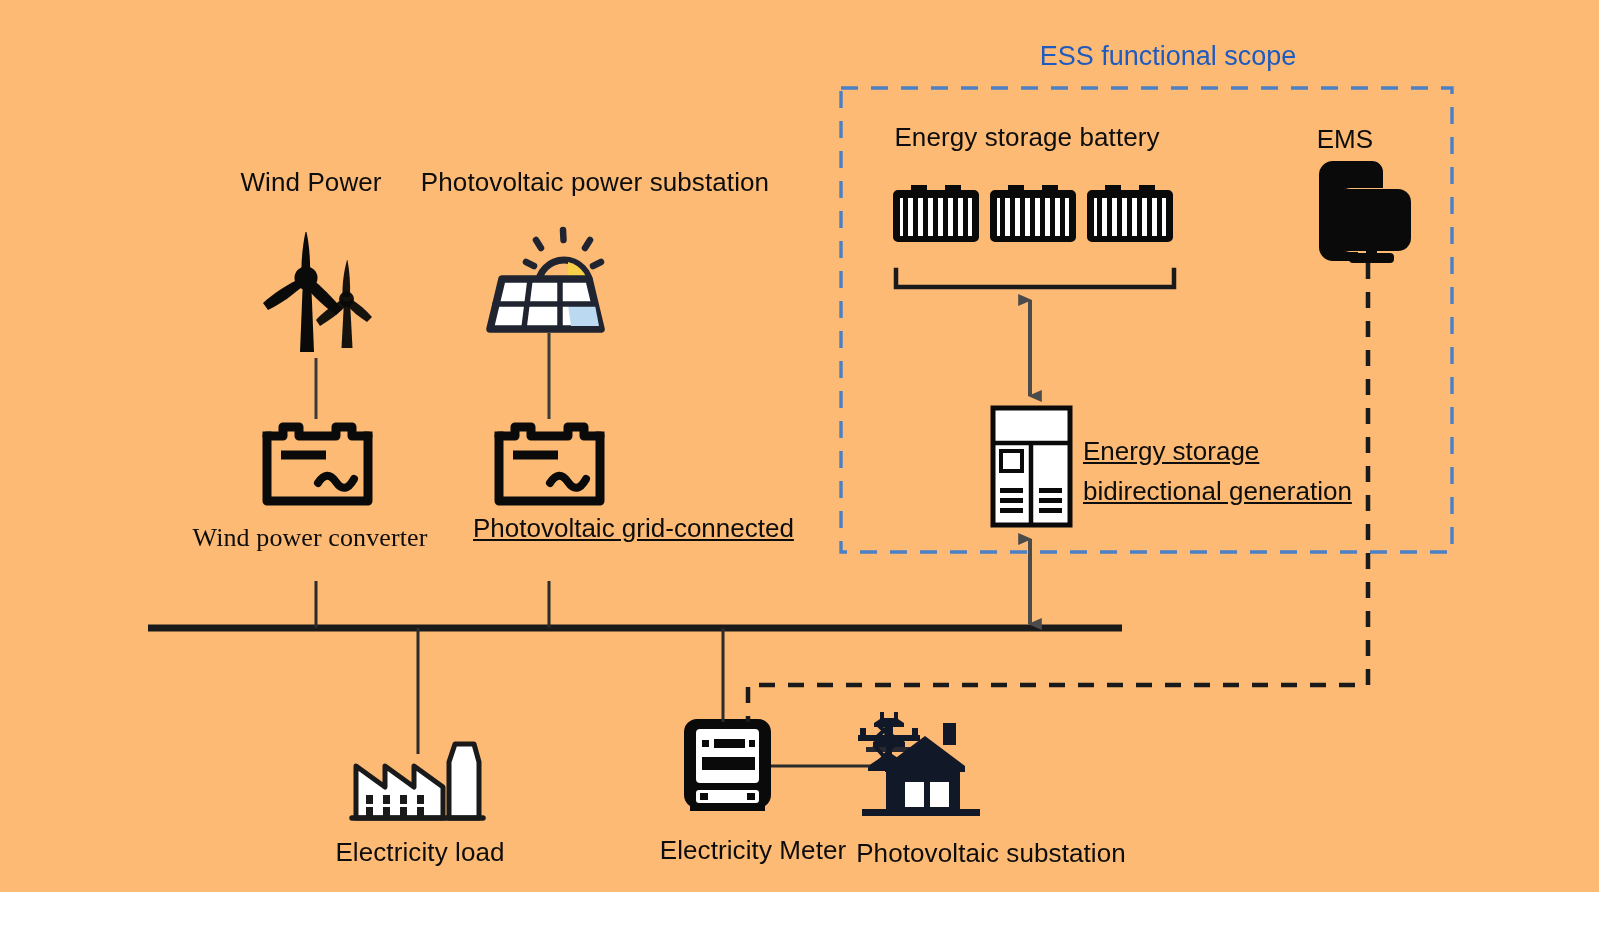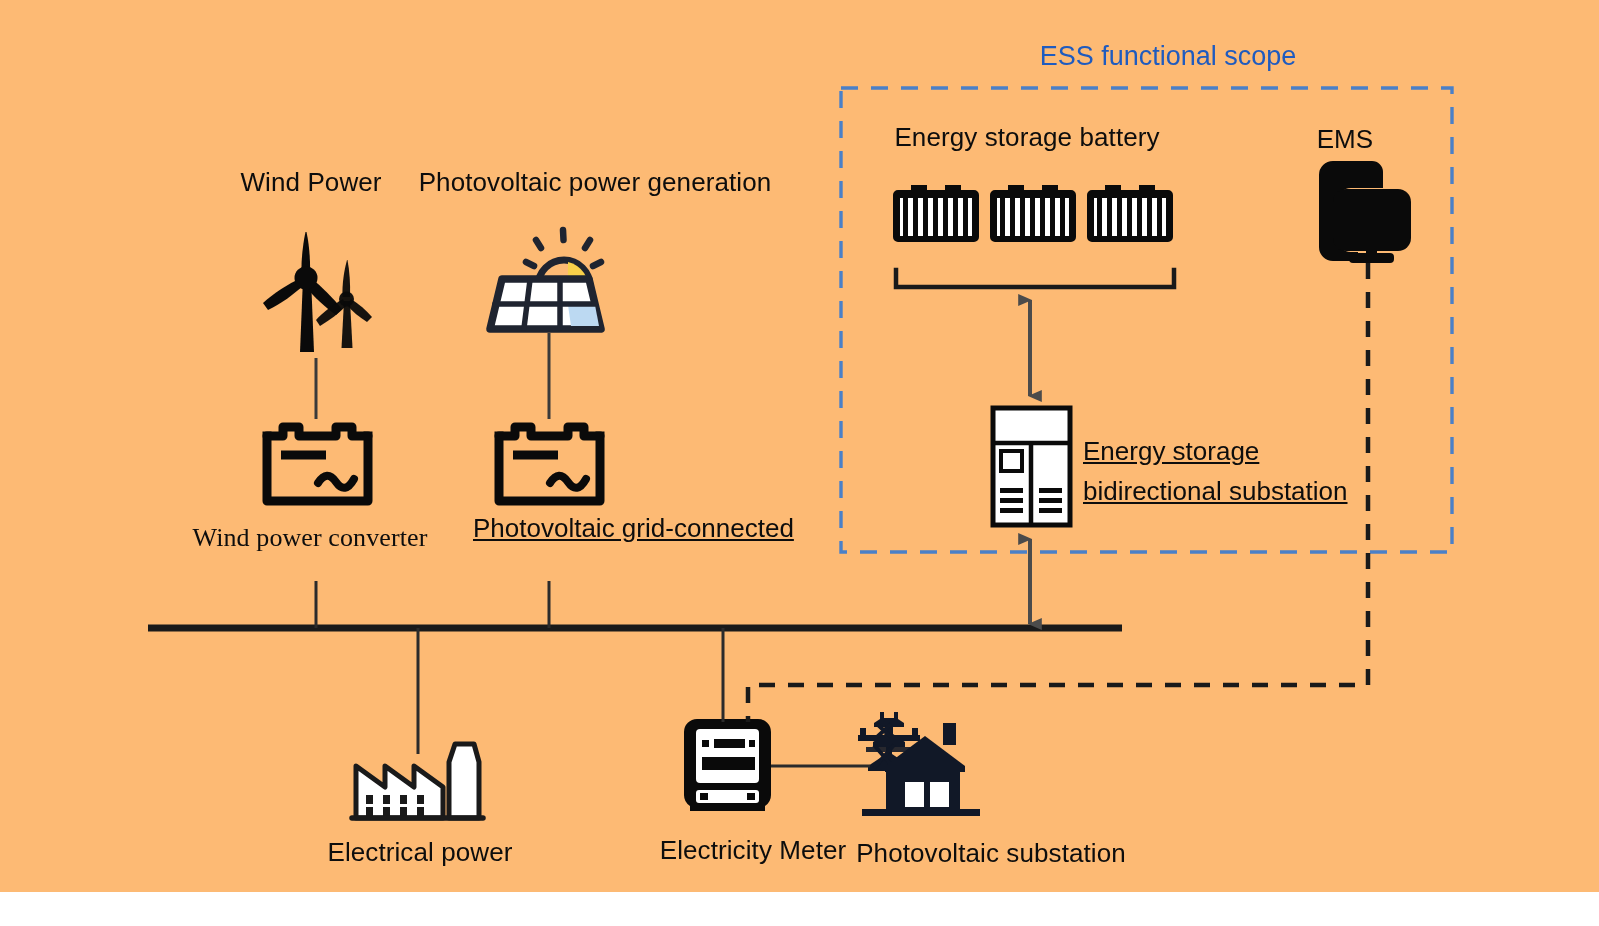--- a/index.html
+++ b/index.html
@@ -272,36 +272,36 @@
     <line x1="1030" y1="539" x2="1030" y2="624" stroke="#4b4b4b" stroke-width="4" marker-start="url(#arrUp)" marker-end="url(#arrDown)"></line>
 
     <path d="M1368 263 L1368 685 L748 685 L748 722" fill="none" stroke="#1a1a1a" stroke-width="4.5" stroke-dasharray="16 13"></path>
 
   </svg>
 
   <div class="scope-title" style="left:1168px; top:41px;">ESS functional scope</div>
 
   <div class="lbl lbl-c" style="left:311px; top:166px; font-size:26px;">Wind Power</div>
 
-  <div class="lbl lbl-c" style="left:595px; top:166px; font-size:26px;">Photovoltaic power generation</div>
+  <div class="lbl lbl-c" style="left:595px; top:166px; font-size:26px;">Photovoltaic power substation</div>
 
   <div class="lbl lbl-c" style="left:310px; top:521px; font-size:26px;font-family:Liberation Serif, serif;">Wind power converter</div>
 
   <div class="two-line" style="left:473px; top:508px;">
     <div>Photovoltaic grid-connected</div>
   </div>
 
   <div class="lbl lbl-c" style="left:1027px; top:121px; font-size:26px;">Energy storage battery</div>
 
   <div class="lbl lbl-c" style="left:1345px; top:123px; font-size:26px;">EMS</div>
 
   <div class="two-line" style="left:1083px; top:431px;">
     <div>Energy storage</div>
-    <div>bidirectional substation</div>
+    <div>bidirectional generation</div>
   </div>
 
-  <div class="lbl lbl-c" style="left:420px; top:836px; font-size:26px;">Electrical power</div>
+  <div class="lbl lbl-c" style="left:420px; top:836px; font-size:26px;">Electricity load</div>
 
   <div class="lbl lbl-c" style="left:729px; top:834px; font-size:26px;margin-left:24px;">Electricity Meter</div>
 
   <div class="lbl lbl-c" style="left:991px; top:837px; font-size:26px;">Photovoltaic substation</div>
 
 </div>
 
 </body></html>

